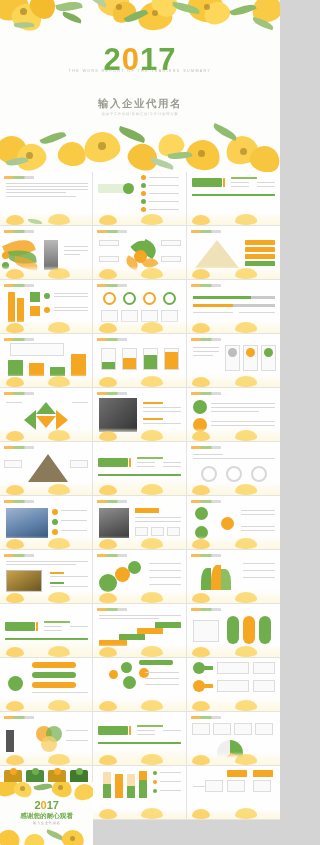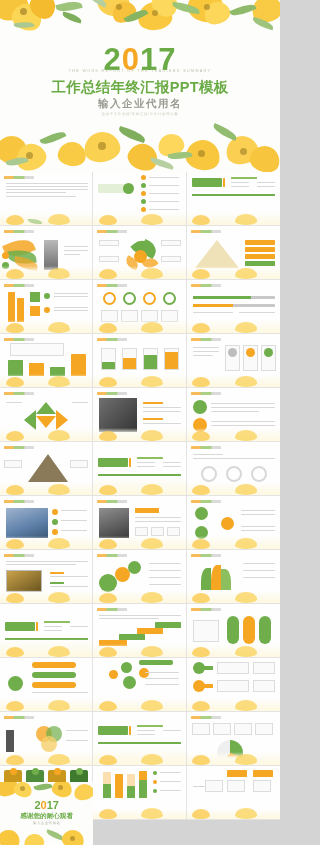--- a/index.html
+++ b/index.html
@@ -140,21 +140,20 @@
       <div class="leaf" style="left:168px;top:152px;width:24px;height:7px;background:#9ec47b;transform:rotate(-12deg);"></div>
       <div class="leaf" style="left:212px;top:128px;width:26px;height:8px;background:#92bd70;transform:rotate(24deg);"></div>
       <div class="leaf" style="left:6px;top:158px;width:22px;height:7px;background:#a9c892;transform:rotate(-18deg);"></div>
       <div class="leaf" style="left:150px;top:160px;width:24px;height:7px;background:#b6cfa0;transform:rotate(14deg);"></div>
     </div>
 
     <div class="yr">
       <span class="g">2</span><span class="o">0</span><span class="g">17</span>
     </div>
     <div class="eng">THE WORK REPORT OF THE YEAR-END SUMMARY</div>
-    <div class="t-main">工作总结年终汇报PPT模板</div>
     <div class="t-sub">输入企业代用名</div>
     <div class="t-note">适用于工作总结/年终汇报/工作计划等方案</div>
   </div>
 
   <div class="grid">
 
     <div class="thumb">
       <div class="th-title"></div>
       <div class="th-line" style="left:6px;top:11px;width:82px;"></div>
       <div class="th-line" style="left:6px;top:14px;width:82px;"></div>

